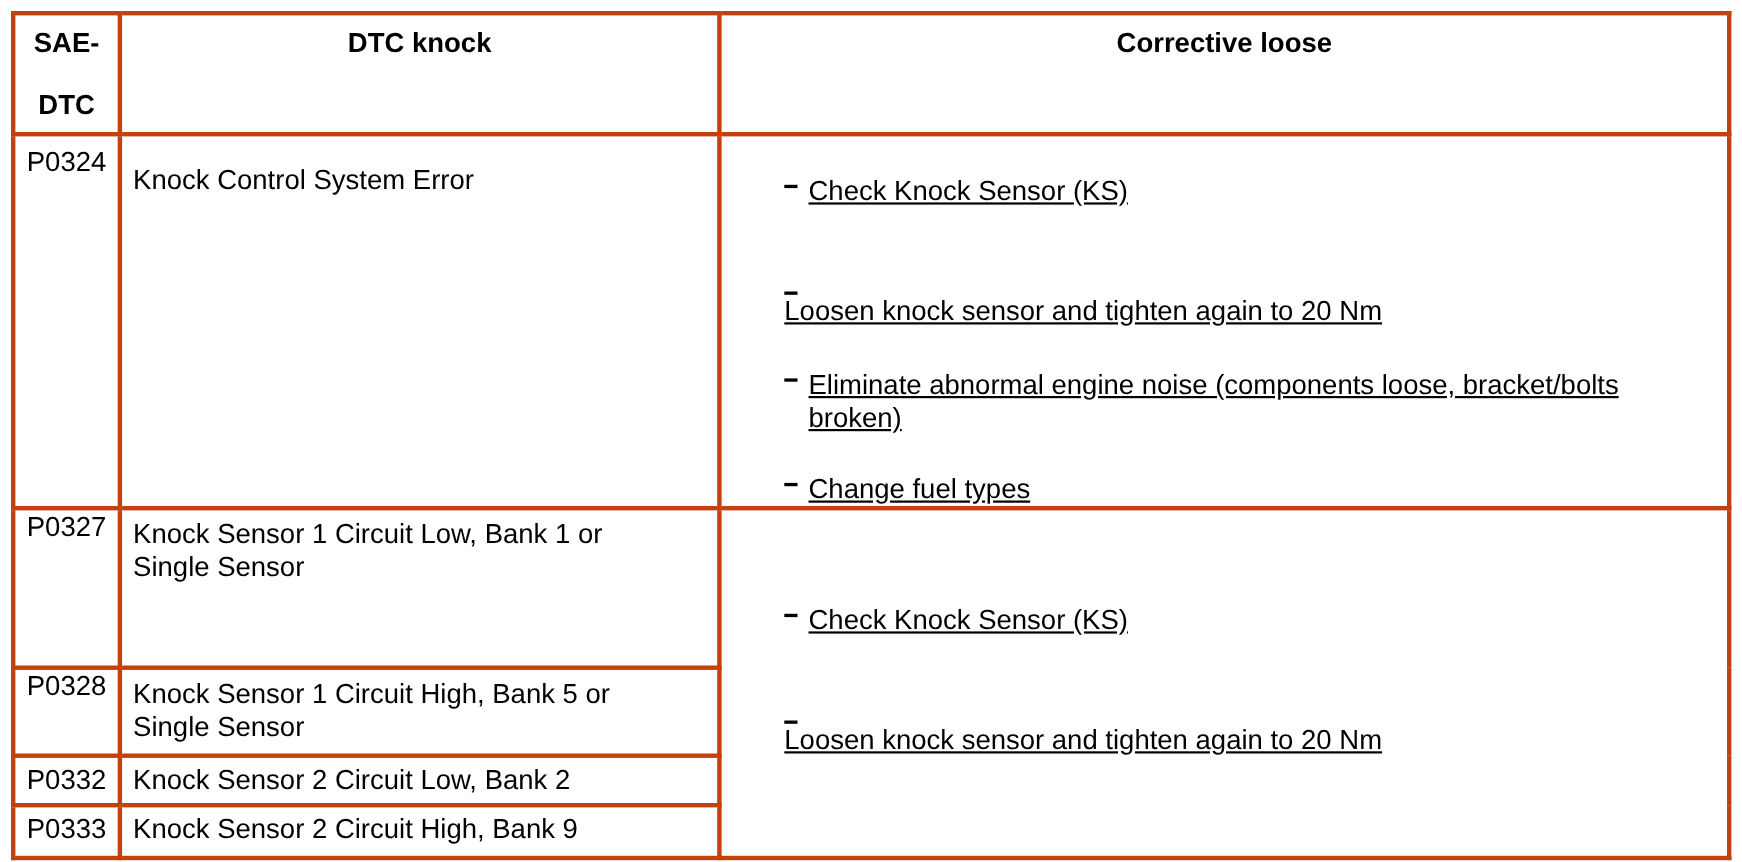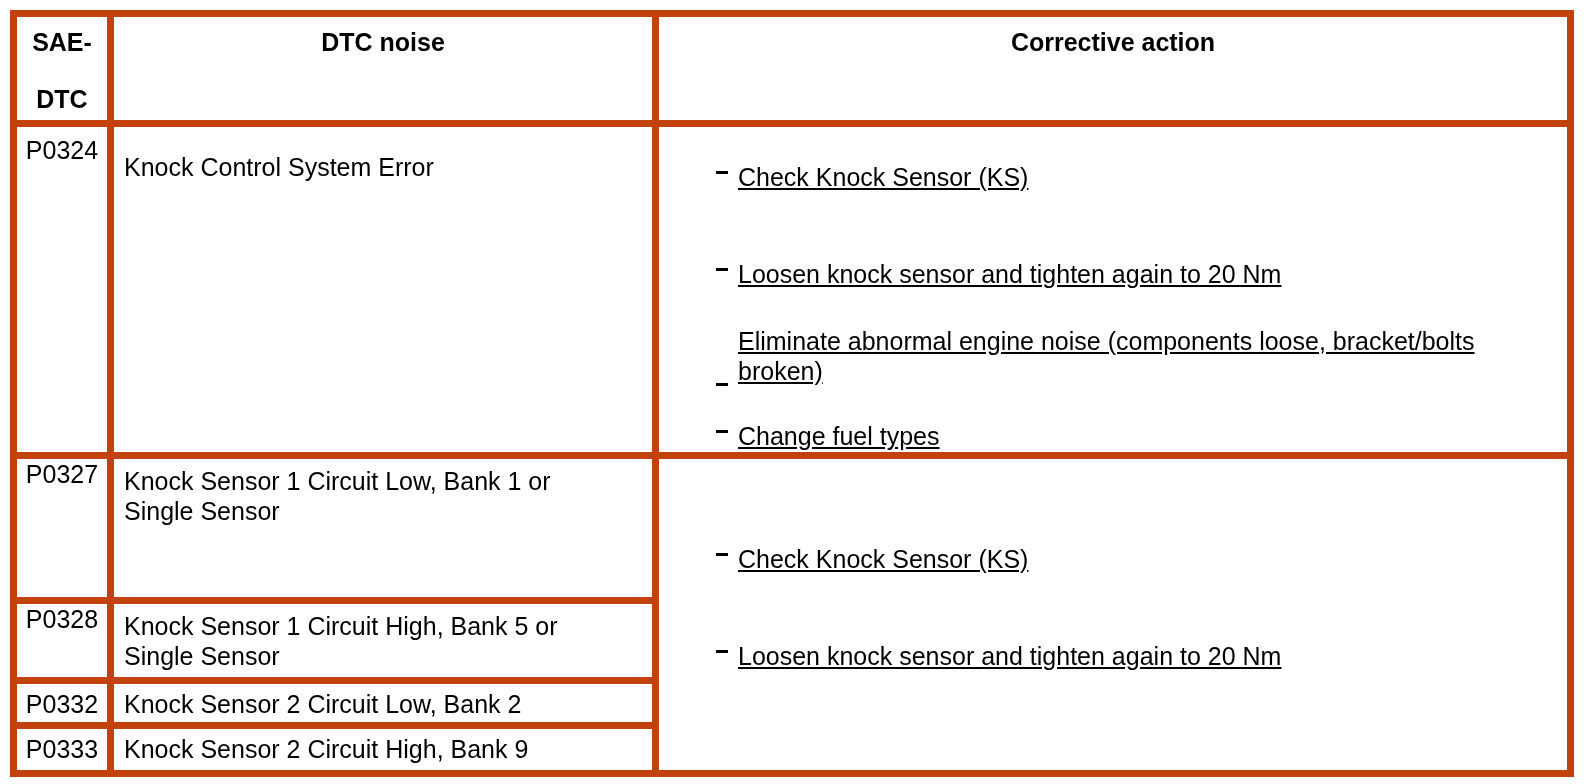--- a/index.html
+++ b/index.html
@@ -18,21 +18,21 @@
   table.dtc-table {
     border-collapse: collapse;
     table-layout: fixed;
     width: 1564px;
     margin: 10px 0 0 10px;
     border: 4px solid #000000;
   }
   .dtc-table col.c1 { width: 97px; }
   .dtc-table col.c2 { width: 545px; }
   .dtc-table th, .dtc-table td {
-    border: 7px solid #c2410c;
+    border: 4px solid #c2410c;
     vertical-align: top;
     padding: 0;
     font-size: 25px;
     line-height: 30px;
     overflow: hidden;
   }
   .dtc-table th {
     font-weight: bold;
     text-align: center;
     padding-top: 10px;
@@ -75,43 +75,43 @@
     flex: 0 0 auto;
     width: 12px;
     height: 3px;
     background: #000000;
     margin-top: 9px;
     margin-right: 10px;
   }
   .bullet .btxt {
     max-width: 840px;
   }
-  .bullet.gap-lg { margin-top: 67px; }
-  .bullet.gap-md { margin-top: 37px; align-items: flex-end; }
+  .bullet.gap-lg { margin-top: 67px; flex-direction: column; }
+  .bullet.gap-md { margin-top: 37px; }
   .bullet.gap-sm { margin-top: 35px; }
 </style>
 </head>
 <body>
 
 <div class="page">
   <table class="dtc-table">
     <colgroup>
       <col class="c1">
       <col class="c2">
       <col class="c3">
     </colgroup>
 
     <tbody>
         <tr class="r-header">
       <th class="hdr-code">
         <div class="line1">SAE-</div>
         <div class="line2">DTC</div>
       </th>
-      <th>DTC noise</th>
-      <th>Corrective action</th>
+      <th>DTC knock</th>
+      <th>Corrective loose</th>
     </tr>
 
     <tr class="r-p0324">
       <td class="code">P0324</td>
       <td class="dtc">
         <div class="wrap">Knock Control System Error</div>
       </td>
       <td class="actions">
         <div class="bullet">
           <span class="dash"></span>

